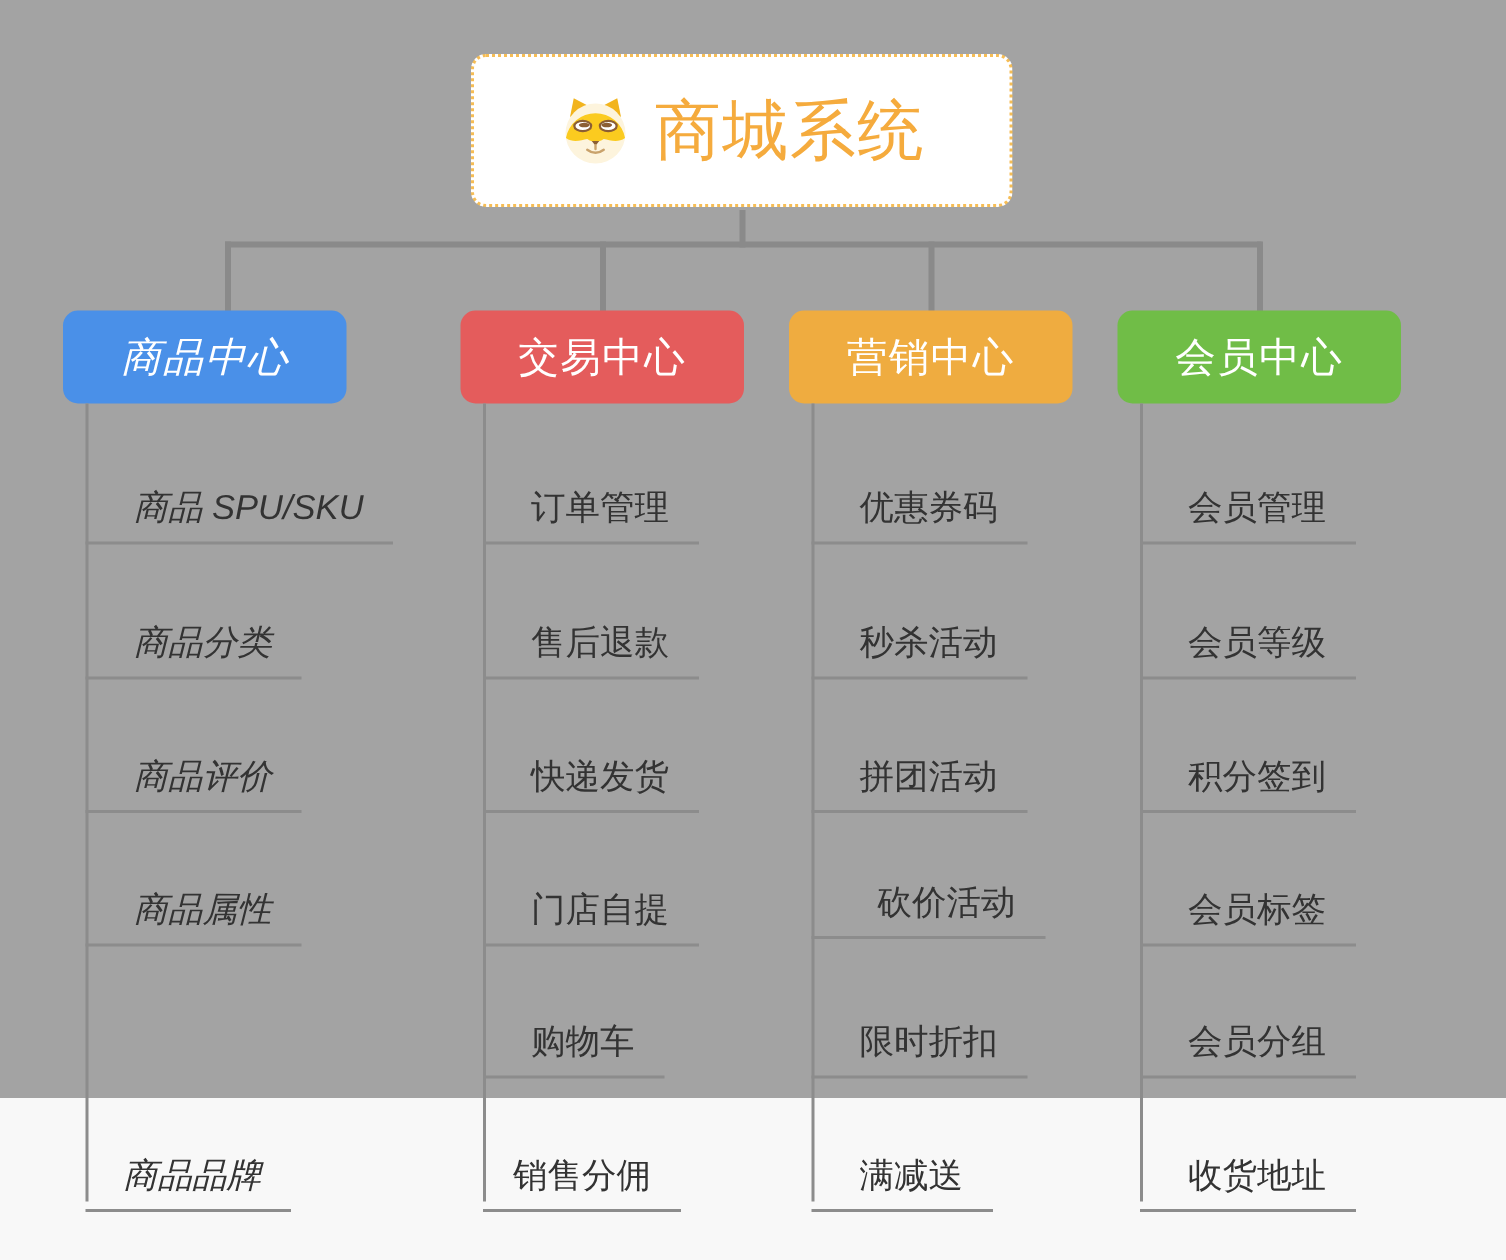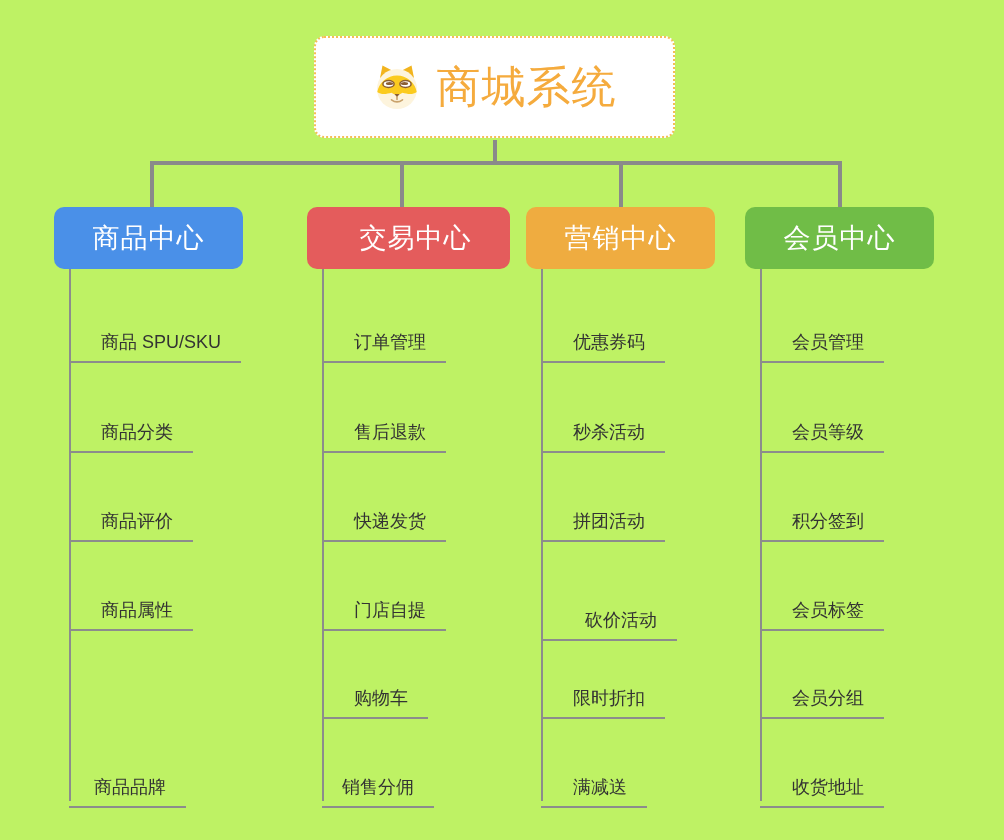--- a/index.html
+++ b/index.html
@@ -5,22 +5,22 @@
   * { margin: 0; padding: 0; box-sizing: content-box; }
   html, body { width: 1004px; height: 840px; }
   body {
     font-family: "Liberation Sans", "DejaVu Sans", sans-serif;
     background: #f8f8f8;
     overflow: hidden;
   }
   .canvas {
     position: relative;
     width: 1004px;
-    height: 840px;
-    background: #bef264;
+    height: 732px;
+    background: #a3a3a3;
   }
 
   
   .root-node {
     position: absolute;
     left: 314px; top: 36px;
     width: 357px; height: 98px;
     background: #ffffff;
     border: 2px dotted #f6bd55;
     border-radius: 10px;
@@ -40,21 +40,21 @@
   .conn-root-drop { left: 493px; top: 140px; width: 4px; height: 25px; }
   .conn-rail      { left: 150px; top: 161px; width: 691px; height: 4px; }
   .conn-drop      { top: 161px; width: 4px; height: 47px; }
   .conn-drop-0 { left: 150px; }
   .conn-drop-1 { left: 400px; }
   .conn-drop-2 { left: 619px; }
   .conn-drop-3 { left: 838px; }
 
   
   .column { position: absolute; top: 207px; width: 250px; height: 633px; }
-  .col-0 { left: 54px; }
+  .col-0 { left: 42px; font-style: italic; }
   .col-1 { left: 307px; }
   .col-2 { left: 526px; font-family: Liberation Serif, serif; }
   .col-3 { left: 745px; }
 
   .branch-node {
     position: absolute;
     left: 0; top: 0;
     width: 189px; height: 62px;
     border-radius: 10px;
     display: flex;
@@ -72,21 +72,21 @@
     background: #8c8c8c;
   }
   .leaf {
     position: absolute;
     left: 15px;
     height: 40px;
     display: flex;
     align-items: flex-end;
     padding: 0 20px 7px 32px;
     border-bottom: 2px solid #8c8c8c;
-    font-size: 18px;
+    font-size: 23px;
     color: #333333;
     white-space: nowrap;
     cursor: default;
   }
 </style>
 </head>
 <body>
 
 <div class="canvas">
 
@@ -118,36 +118,36 @@
   <div class="column col-0">
     <div class="branch-node" style="background: rgb(74, 144, 232);">商品中心</div>
     <div class="branch-vline"></div>
   <div class="leaf" style="top: 107px;">商品 SPU/SKU</div>
       <div class="leaf" style="top: 197px;">商品分类</div>
       <div class="leaf" style="top: 286px;">商品评价</div>
       <div class="leaf" style="top: 375px;">商品属性</div>
       <div class="leaf" style="top: 552px; padding-left: 25px;">商品品牌</div>
     </div>
   <div class="column col-1">
-    <div class="branch-node" style="background: rgb(228, 92, 92); padding-left: 14px;">交易中心</div>
+    <div class="branch-node" style="background: rgb(228, 92, 92);">交易中心</div>
     <div class="branch-vline"></div>
   <div class="leaf" style="top: 107px;">订单管理</div>
       <div class="leaf" style="top: 197px;">售后退款</div>
       <div class="leaf" style="top: 286px;">快递发货</div>
       <div class="leaf" style="top: 375px;">门店自提</div>
       <div class="leaf" style="top: 463px;">购物车</div>
       <div class="leaf" style="top: 552px; padding-left: 20px;">销售分佣</div>
     </div>
   <div class="column col-2">
     <div class="branch-node" style="background: rgb(239, 172, 64);">营销中心</div>
     <div class="branch-vline"></div>
   <div class="leaf" style="top: 107px;">优惠券码</div>
       <div class="leaf" style="top: 197px;">秒杀活动</div>
       <div class="leaf" style="top: 286px;">拼团活动</div>
-      <div class="leaf" style="top: 385px; padding-left: 44px;">砍价活动</div>
+      <div class="leaf" style="top: 370px; padding-left: 44px;">砍价活动</div>
       <div class="leaf" style="top: 463px;">限时折扣</div>
       <div class="leaf" style="top: 552px;">满减送</div>
     </div>
   <div class="column col-3">
     <div class="branch-node" style="background: rgb(112, 189, 71);">会员中心</div>
     <div class="branch-vline"></div>
   <div class="leaf" style="top: 107px;">会员管理</div>
       <div class="leaf" style="top: 197px;">会员等级</div>
       <div class="leaf" style="top: 286px;">积分签到</div>
       <div class="leaf" style="top: 463px;">会员分组</div>

